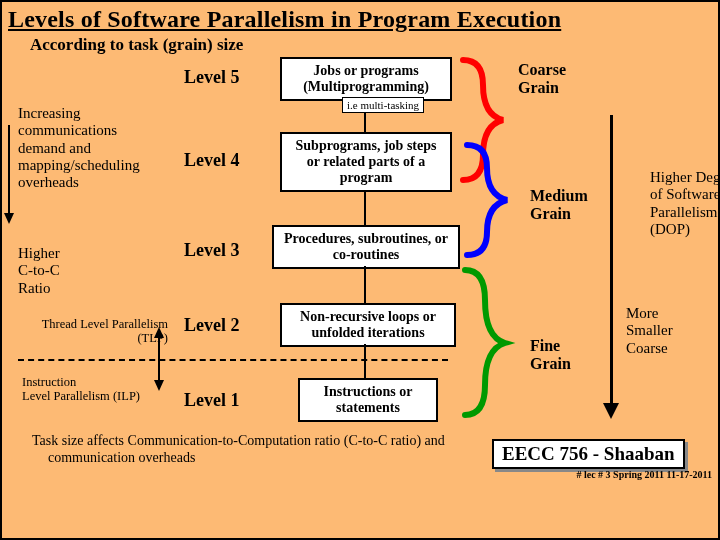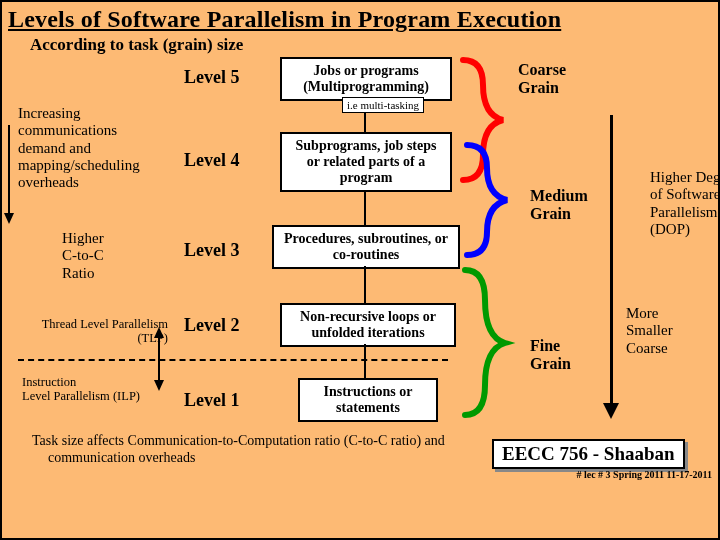--- a/index.html
+++ b/index.html
@@ -51,21 +51,21 @@
 <div class="slide">
   <div class="title">Levels of Software Parallelism in Program Execution</div>
   <div class="subtitle">According to task (grain) size</div>
 
   <div class="content">
 
     <div class="abs vline" style="left:6px; top:70px; height:90px;"></div>
     <div class="abs arrow-down" style="left:2px; top:158px;"></div>
 
     <div class="abs sidelabel" style="left:16px; top:50px; width:150px;">Increasing communications demand and mapping/scheduling overheads</div>
-    <div class="abs sidelabel" style="left:16px; top:175px; width:100px; white-space:pre-line;margin-left:44px;">Higher
+    <div class="abs sidelabel" style="left:16px; top:190px; width:100px; white-space:pre-line;">Higher
 C-to-C
 Ratio</div>
     <div class="abs sidelabel-small" style="left:16px; top:262px; width:150px; text-align:right; white-space:pre-line;">Thread Level Parallelism
 (TLP)</div>
     <div class="abs sidelabel-small" style="left:20px; top:320px; width:140px; text-align:left; white-space:pre-line;">Instruction
 Level Parallelism (ILP)</div>
 
     <div class="abs dashline" style="left:16px; top:304px; width:430px;"></div>
 
     <div class="abs arrow-up" style="left:152px; top:272px;"></div>

